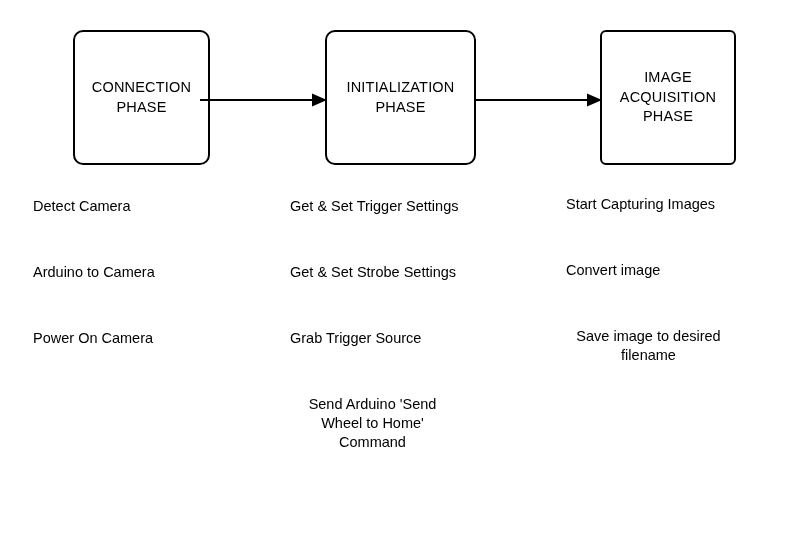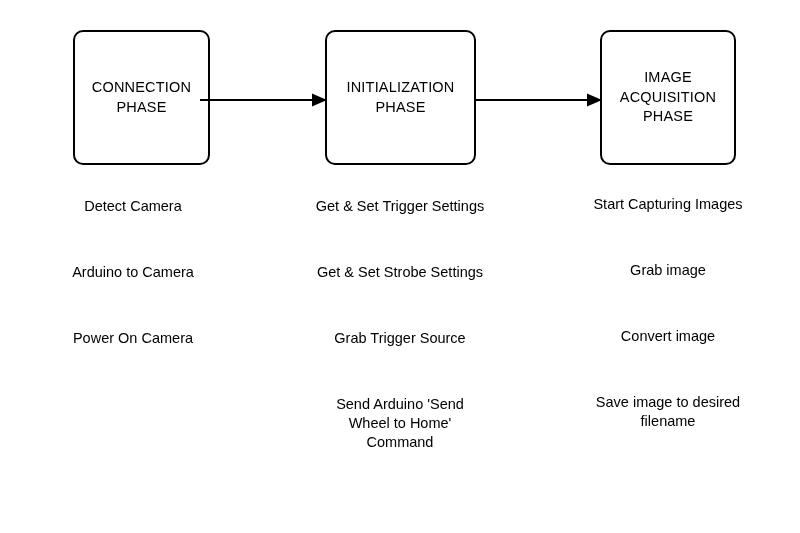--- a/index.html
+++ b/index.html
@@ -52,20 +52,21 @@
     left: 325px;
     top: 30px;
     width: 151px;
     height: 135px;
   }
   #box-acquisition {
     left: 600px;
     top: 30px;
     width: 136px;
     height: 135px;
+    border-radius: 6px;
   }
 
   .connector {
     position: absolute;
     height: 20px;
     display: block;
   }
   #arrow-1 {
     left: 200px;
     top: 90px;
@@ -104,21 +105,21 @@
     width: 204px;
   }
 
   .task-item {
     height: 66px;
     font-size: 14.5px;
     line-height: 1.3;
     color: #000000;
     display: flex;
     align-items: flex-start;
-    justify-content: center;
+    justify-content: flex-start;
     padding-top: 11px;
     box-sizing: border-box;
   }
   .task-item span {
     display: block;
     max-width: 100%;
   }
   .task-item.wrap span {
     max-width: 165px;
   }
@@ -175,23 +176,20 @@
     <div class="task-item wrap">
       <span>Send Arduino 'Send Wheel to Home' Command</span>
     </div>
   </div>
 
   <div class="task-column" id="column-acquisition">
     <div class="task-item">
       <span>Start Capturing Images</span>
     </div>
     <div class="task-item">
-      <span>Grab image</span>
-    </div>
-    <div class="task-item">
       <span>Convert image</span>
     </div>
     <div class="task-item wrap">
       <span>Save image to desired filename</span>
     </div>
   </div>
 
 </div>
 
 </body></html>

